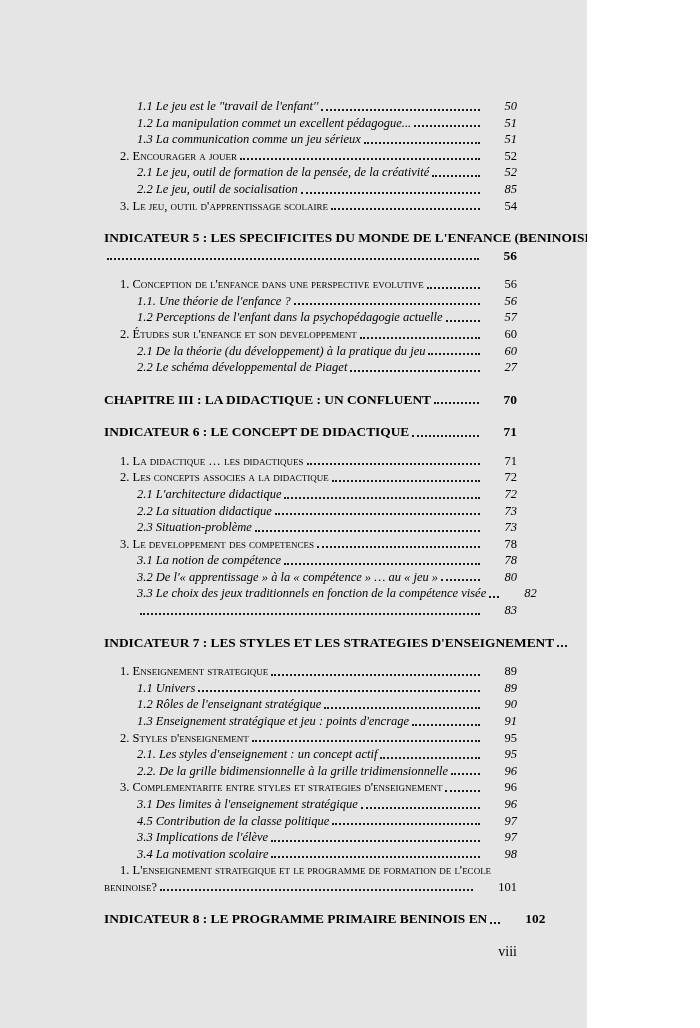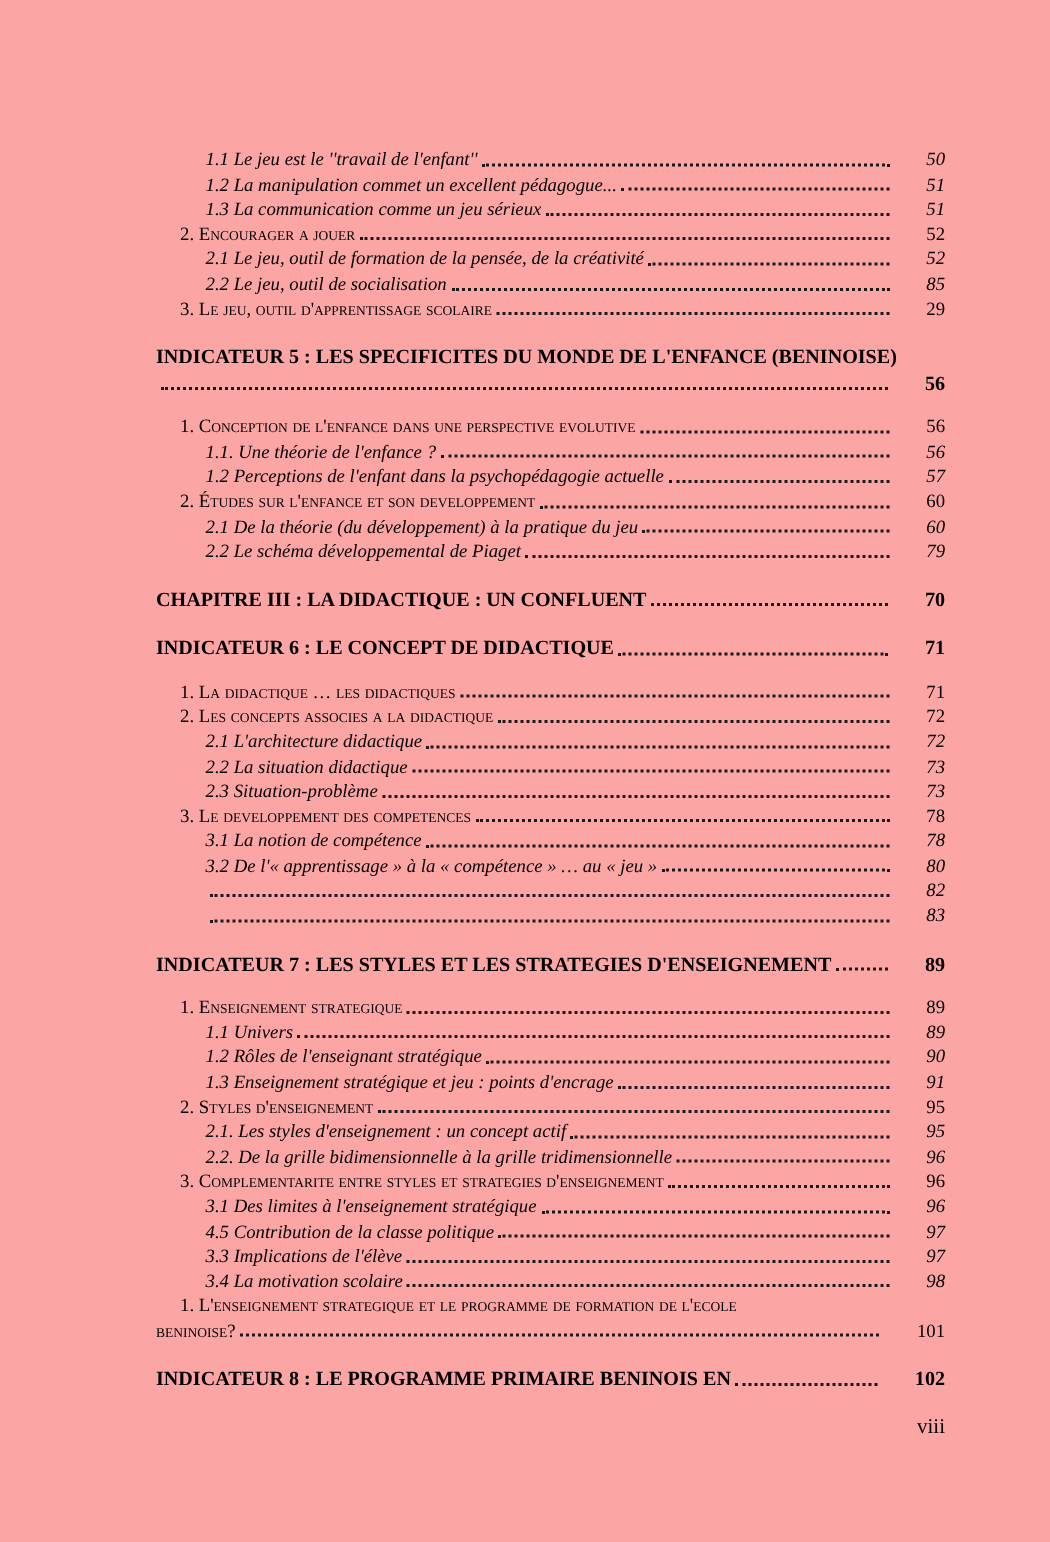--- a/index.html
+++ b/index.html
@@ -1,17 +1,17 @@
 <!DOCTYPE html>
 <html><head>
 <meta charset="utf-8">
 <style>
   html,body{margin:0;padding:0;background:#fff;}
   .page{
-    width:700px;height:1028px;position:relative;background:#fca5a5;color:#000;
+    width:587px;height:1028px;position:relative;background:#e5e5e5;color:#000;
     box-sizing:border-box;padding:98px 70px 0 104px;overflow:hidden;
     font-family:"Liberation Serif","DejaVu Serif",serif;
   }
   .toc{display:block;}
   .entry{display:block;}
   .toc-row{display:flex;align-items:flex-end;line-height:16.6px;font-size:12.5px;}
   .style-sub .toc-row{font-style:italic;padding-left:33px;}
   .style-caps .toc-row{font-variant:small-caps;padding-left:16px;}
   .style-heading{margin:15px 0 12px;text-align:right;}
   .style-heading .toc-row{font-weight:bold;font-size:13.4px;line-height:17.5px;}
@@ -71,21 +71,21 @@
         <div class="toc-row">
           <span class="label">2.2 Le jeu, outil de socialisation</span>
           <span class="leader"></span>
           <span class="pagenum">85</span>
         </div>
       </div>
       <div class="entry style-caps">
         <div class="toc-row">
           <span class="label">3. Le jeu, outil d'apprentissage scolaire</span>
           <span class="leader"></span>
-          <span class="pagenum">29</span>
+          <span class="pagenum">54</span>
         </div>
       </div>
       <div class="entry style-heading">
         <div class="toc-row">
           <span class="label">INDICATEUR 5 : LES SPECIFICITES DU MONDE DE L'ENFANCE (BENINOISE)</span>
         </div>
         <div class="toc-row cont">
           <span class="label"></span>
           <span class="leader"></span>
           <span class="pagenum">56</span>
@@ -123,21 +123,21 @@
         <div class="toc-row">
           <span class="label">2.1 De la théorie (du développement) à la pratique du jeu</span>
           <span class="leader"></span>
           <span class="pagenum">60</span>
         </div>
       </div>
       <div class="entry style-sub">
         <div class="toc-row">
           <span class="label">2.2 Le schéma développemental de Piaget</span>
           <span class="leader"></span>
-          <span class="pagenum">79</span>
+          <span class="pagenum">27</span>
         </div>
       </div>
       <div class="entry style-heading">
         <div class="toc-row">
           <span class="label">CHAPITRE III : LA DIDACTIQUE : UN CONFLUENT</span>
           <span class="leader"></span>
           <span class="pagenum">70</span>
         </div>
       </div>
       <div class="entry style-heading">
@@ -198,20 +198,21 @@
       </div>
       <div class="entry style-sub">
         <div class="toc-row">
           <span class="label">3.2 De l'« apprentissage » à la « compétence » … au « jeu »</span>
           <span class="leader"></span>
           <span class="pagenum">80</span>
         </div>
       </div>
       <div class="entry style-sub">
         <div class="toc-row">
+          <span class="label">3.3 Le choix des jeux traditionnels en fonction de la compétence visée</span>
           <span class="leader"></span>
           <span class="pagenum">82</span>
         </div>
       </div>
       <div class="entry style-sub">
         <div class="toc-row">
           <span class="leader"></span>
           <span class="pagenum">83</span>
         </div>
       </div>

